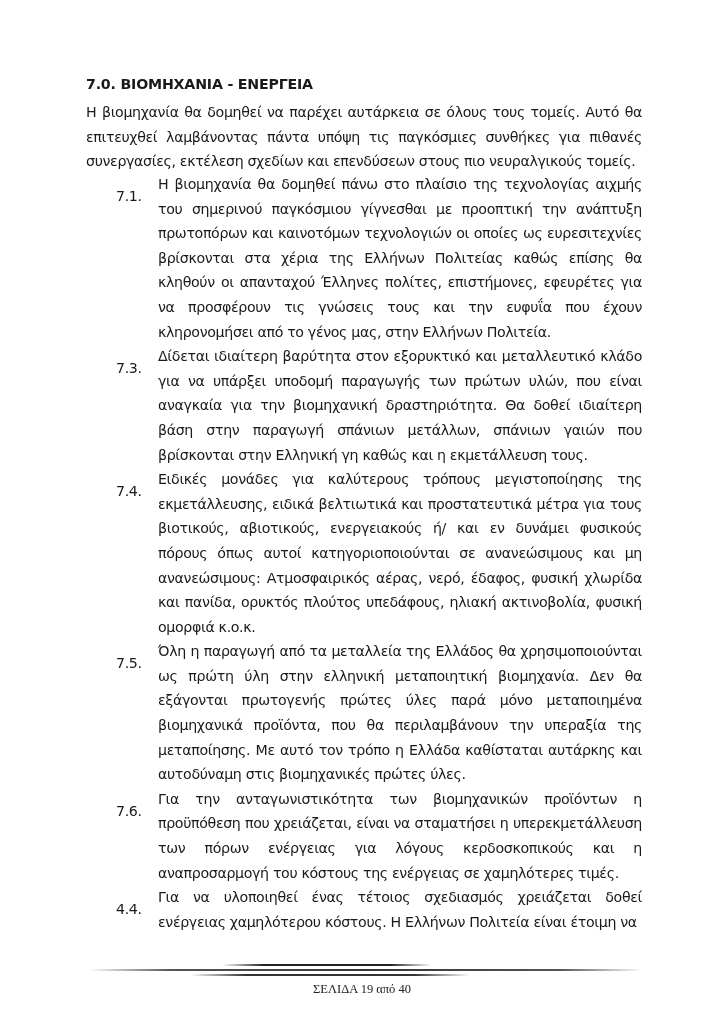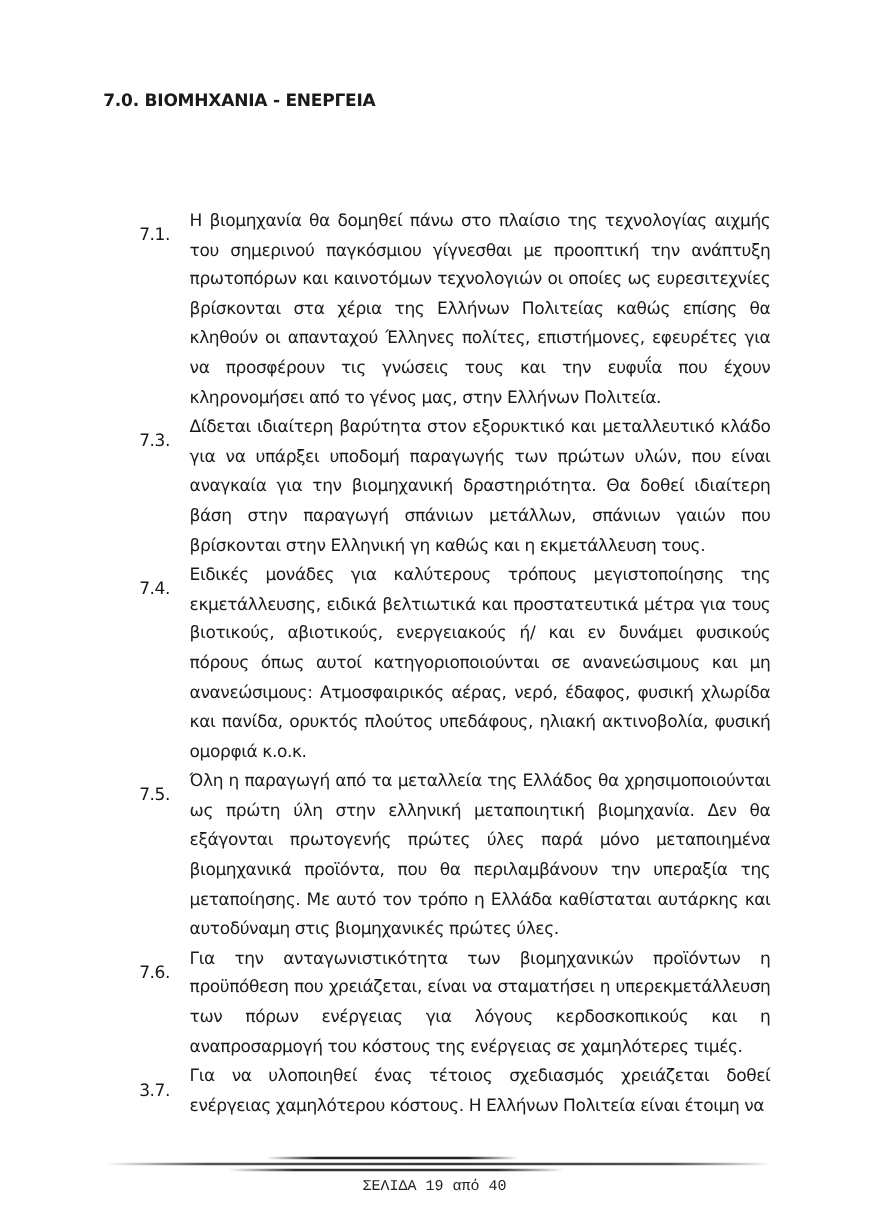--- a/index.html
+++ b/index.html
@@ -10,27 +10,28 @@
   .intro { position:absolute; left:86px; top:84px; width:556px; font-size:14.2px; line-height:24.6px; text-align:justify; letter-spacing:-0.35px; }
   .list { position:absolute; left:116px; top:156px; width:526px; }
   .item { position:relative; padding-left:42px; font-size:14.2px; line-height:24.6px; text-align:justify; letter-spacing:-0.35px; }
   .item .num { position:absolute; left:0; top:0;margin-top:12px; }
   .item .txt { display:block; }
   .footer-lines { position:absolute; left:0; top:944px; width:724px; height:20px; }
   .fl { position:absolute; height:2px; border-radius:1px; }
   .fl.top { left:222px; width:210px; top:4px; background:linear-gradient(90deg, rgba(40,40,40,0), #222 20%, #222 80%, rgba(40,40,40,0)); }
   .fl.mid { left:88px; width:555px; top:9px; background:linear-gradient(90deg, rgba(60,60,60,0), #555 15%, #333 50%, #555 85%, rgba(60,60,60,0)); height:1.6px; }
   .fl.bot { left:190px; width:280px; top:14px; background:linear-gradient(90deg, rgba(40,40,40,0), #333 20%, #333 80%, rgba(40,40,40,0)); }
-  .page-number { position:absolute; left:0; width:724px; top:966px; text-align:center; font-family:Liberation Mono, monospace; font-size:12.5px; color:#222; }
+  .page-number { position:absolute; left:0; width:724px; top:966px; text-align:center; font-family:Liberation Serif, serif; font-size:12.5px; color:#222; }
 </style>
 </head>
 <body>
 
 <div class="page">
   <div class="heading">7.0.  ΒΙΟΜΗΧΑΝΙΑ - ΕΝΕΡΓΕΙΑ</div>
+  <div class="intro">Η βιομηχανία θα δομηθεί να παρέχει αυτάρκεια σε όλους τους τομείς.  Αυτό θα επιτευχθεί λαμβάνοντας πάντα υπόψη τις παγκόσμιες συνθήκες για πιθανές συνεργασίες, εκτέλεση σχεδίων και επενδύσεων στους πιο νευραλγικούς τομείς.</div>
 
   <div class="list">
     <div class="item">
       <span class="num">7.1.</span>
       <span class="txt">Η βιομηχανία θα  δομηθεί πάνω  στο πλαίσιο της τεχνολογίας αιχμής του  σημερινού παγκόσμιου  γίγνεσθαι  με προοπτική την ανάπτυξη πρωτοπόρων και καινοτόμων τεχνολογιών οι οποίες ως ευρεσιτεχνίες βρίσκονται στα χέρια της Ελλήνων Πολιτείας καθώς επίσης θα κληθούν οι απανταχού  Έλληνες πολίτες, επιστήμονες, εφευρέτες για να προσφέρουν τις γνώσεις τους και την ευφυΐα που έχουν κληρονομήσει από το γένος μας,  στην Ελλήνων Πολιτεία.</span>
     </div>
     <div class="item">
       <span class="num">7.3.</span>
       <span class="txt">Δίδεται ιδιαίτερη βαρύτητα στον εξορυκτικό και μεταλλευτικό κλάδο για να υπάρξει υποδομή παραγωγής των πρώτων υλών, που είναι αναγκαία για την βιομηχανική δραστηριότητα.  Θα δοθεί ιδιαίτερη βάση στην παραγωγή σπάνιων μετάλλων, σπάνιων γαιών που βρίσκονται στην Ελληνική γη καθώς και η εκμετάλλευση τους.</span>
     </div>
@@ -40,21 +41,21 @@
     </div>
     <div class="item">
       <span class="num">7.5.</span>
       <span class="txt">Όλη η παραγωγή από τα μεταλλεία της Ελλάδος θα χρησιμοποιούνται ως πρώτη ύλη στην ελληνική μεταποιητική βιομηχανία. Δεν θα εξάγονται πρωτογενής πρώτες ύλες παρά μόνο μεταποιημένα βιομηχανικά προϊόντα, που θα περιλαμβάνουν την υπεραξία της μεταποίησης.  Με αυτό τον τρόπο η Ελλάδα καθίσταται αυτάρκης και αυτοδύναμη στις βιομηχανικές πρώτες ύλες.</span>
     </div>
     <div class="item">
       <span class="num">7.6.</span>
       <span class="txt">Για την ανταγωνιστικότητα των βιομηχανικών προϊόντων η προϋπόθεση που χρειάζεται, είναι   να σταματήσει η υπερεκμετάλλευση των πόρων ενέργειας για λόγους κερδοσκοπικούς και η αναπροσαρμογή του κόστους  της ενέργειας σε χαμηλότερες τιμές.</span>
     </div>
     <div class="item">
-      <span class="num">3.7.</span>
+      <span class="num">4.4.</span>
       <span class="txt">Για να υλοποιηθεί ένας τέτοιος σχεδιασμός χρειάζεται δοθεί ενέργειας χαμηλότερου κόστους. Η Ελλήνων Πολιτεία είναι έτοιμη να</span>
     </div>
   </div>
 
   <div class="footer-lines">
     <div class="fl top"></div>
     <div class="fl mid"></div>
     <div class="fl bot"></div>
   </div>
   <div class="page-number">ΣΕΛΙΔΑ 19 από 40</div>

